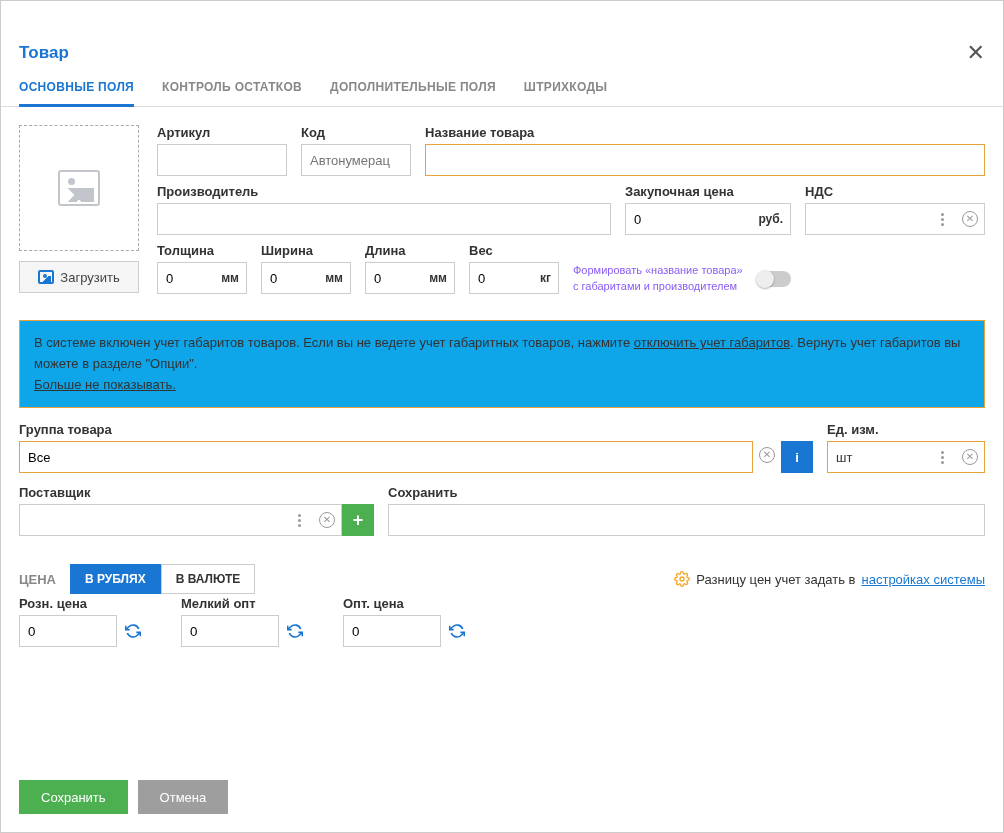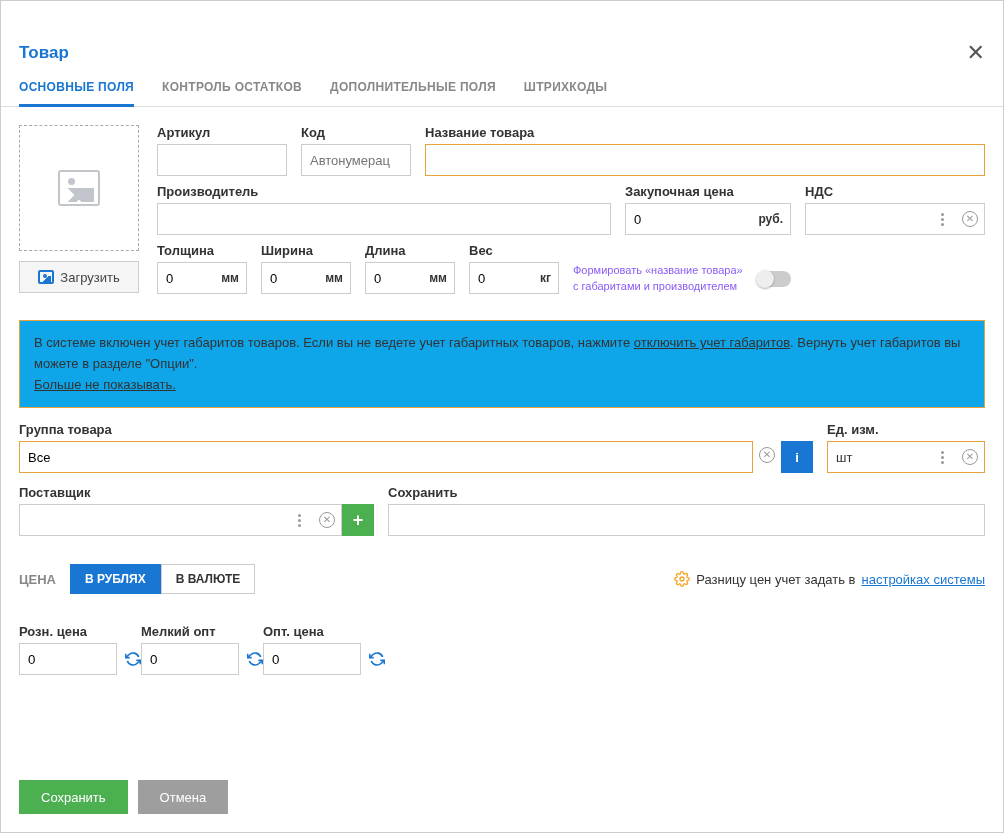--- a/index.html
+++ b/index.html
@@ -55,21 +55,21 @@
 .plus-btn { width: 32px; height: 32px; background: #4caf50; border: 1px solid #4caf50; color: #fff; display: flex; align-items: center; justify-content: center; cursor: pointer; font-size: 18px; font-weight: bold; }
 .note-input { flex: 1; display: flex; flex-direction: column; gap: 4px;}
 .note-input input { height: 32px; border: 1px solid #ccc; padding: 0 8px; width: 100%; }
 .price-section { margin-top: 28px; display: flex; align-items: center; justify-content: space-between; }
 .price-tabs { display: flex; align-items: center; gap: 0; }
 .price-label { color: #888; font-weight: bold; margin-right: 14px; font-size: 13px;}
 .ptab { height: 30px; padding: 0 14px; border: 1px solid #ccc; display: flex; align-items: center; font-size: 12px; font-weight: bold; cursor: pointer; }
 .ptab.active { background: #1976d2; color: #fff; border-color: #1976d2; }
 .price-hint { display: flex; align-items: center; gap: 6px; color: #333; }
 .price-hint a { color: #1976d2; text-decoration: underline; }
-.prices-row { display: flex; margin-top: 30px; }
+.prices-row { display: flex; gap: 40px; margin-top: 2px; }
 .price-field { display: flex; flex-direction: column; gap: 4px; }
 .price-field label { font-weight: bold; }
 .price-input-wrap { display: flex; align-items: center; gap: 8px; }
 .price-input-wrap input { width: 98px; height: 32px; border: 1px solid #ccc; padding: 0 8px; }
 .refresh-icon { width: 16px; height: 16px; cursor: pointer; position: relative; }
 .refresh-icon svg { width: 16px; height: 16px; }
 .footer { padding: 16px 18px 18px 18px; display: flex; gap: 10px; }
 .btn { height: 34px; padding: 0 22px; border: none; color: #fff; cursor: pointer; font-size: 13px; }
 .btn-save { background: #4caf50; }
 .btn-cancel { background: #9e9e9e; }

